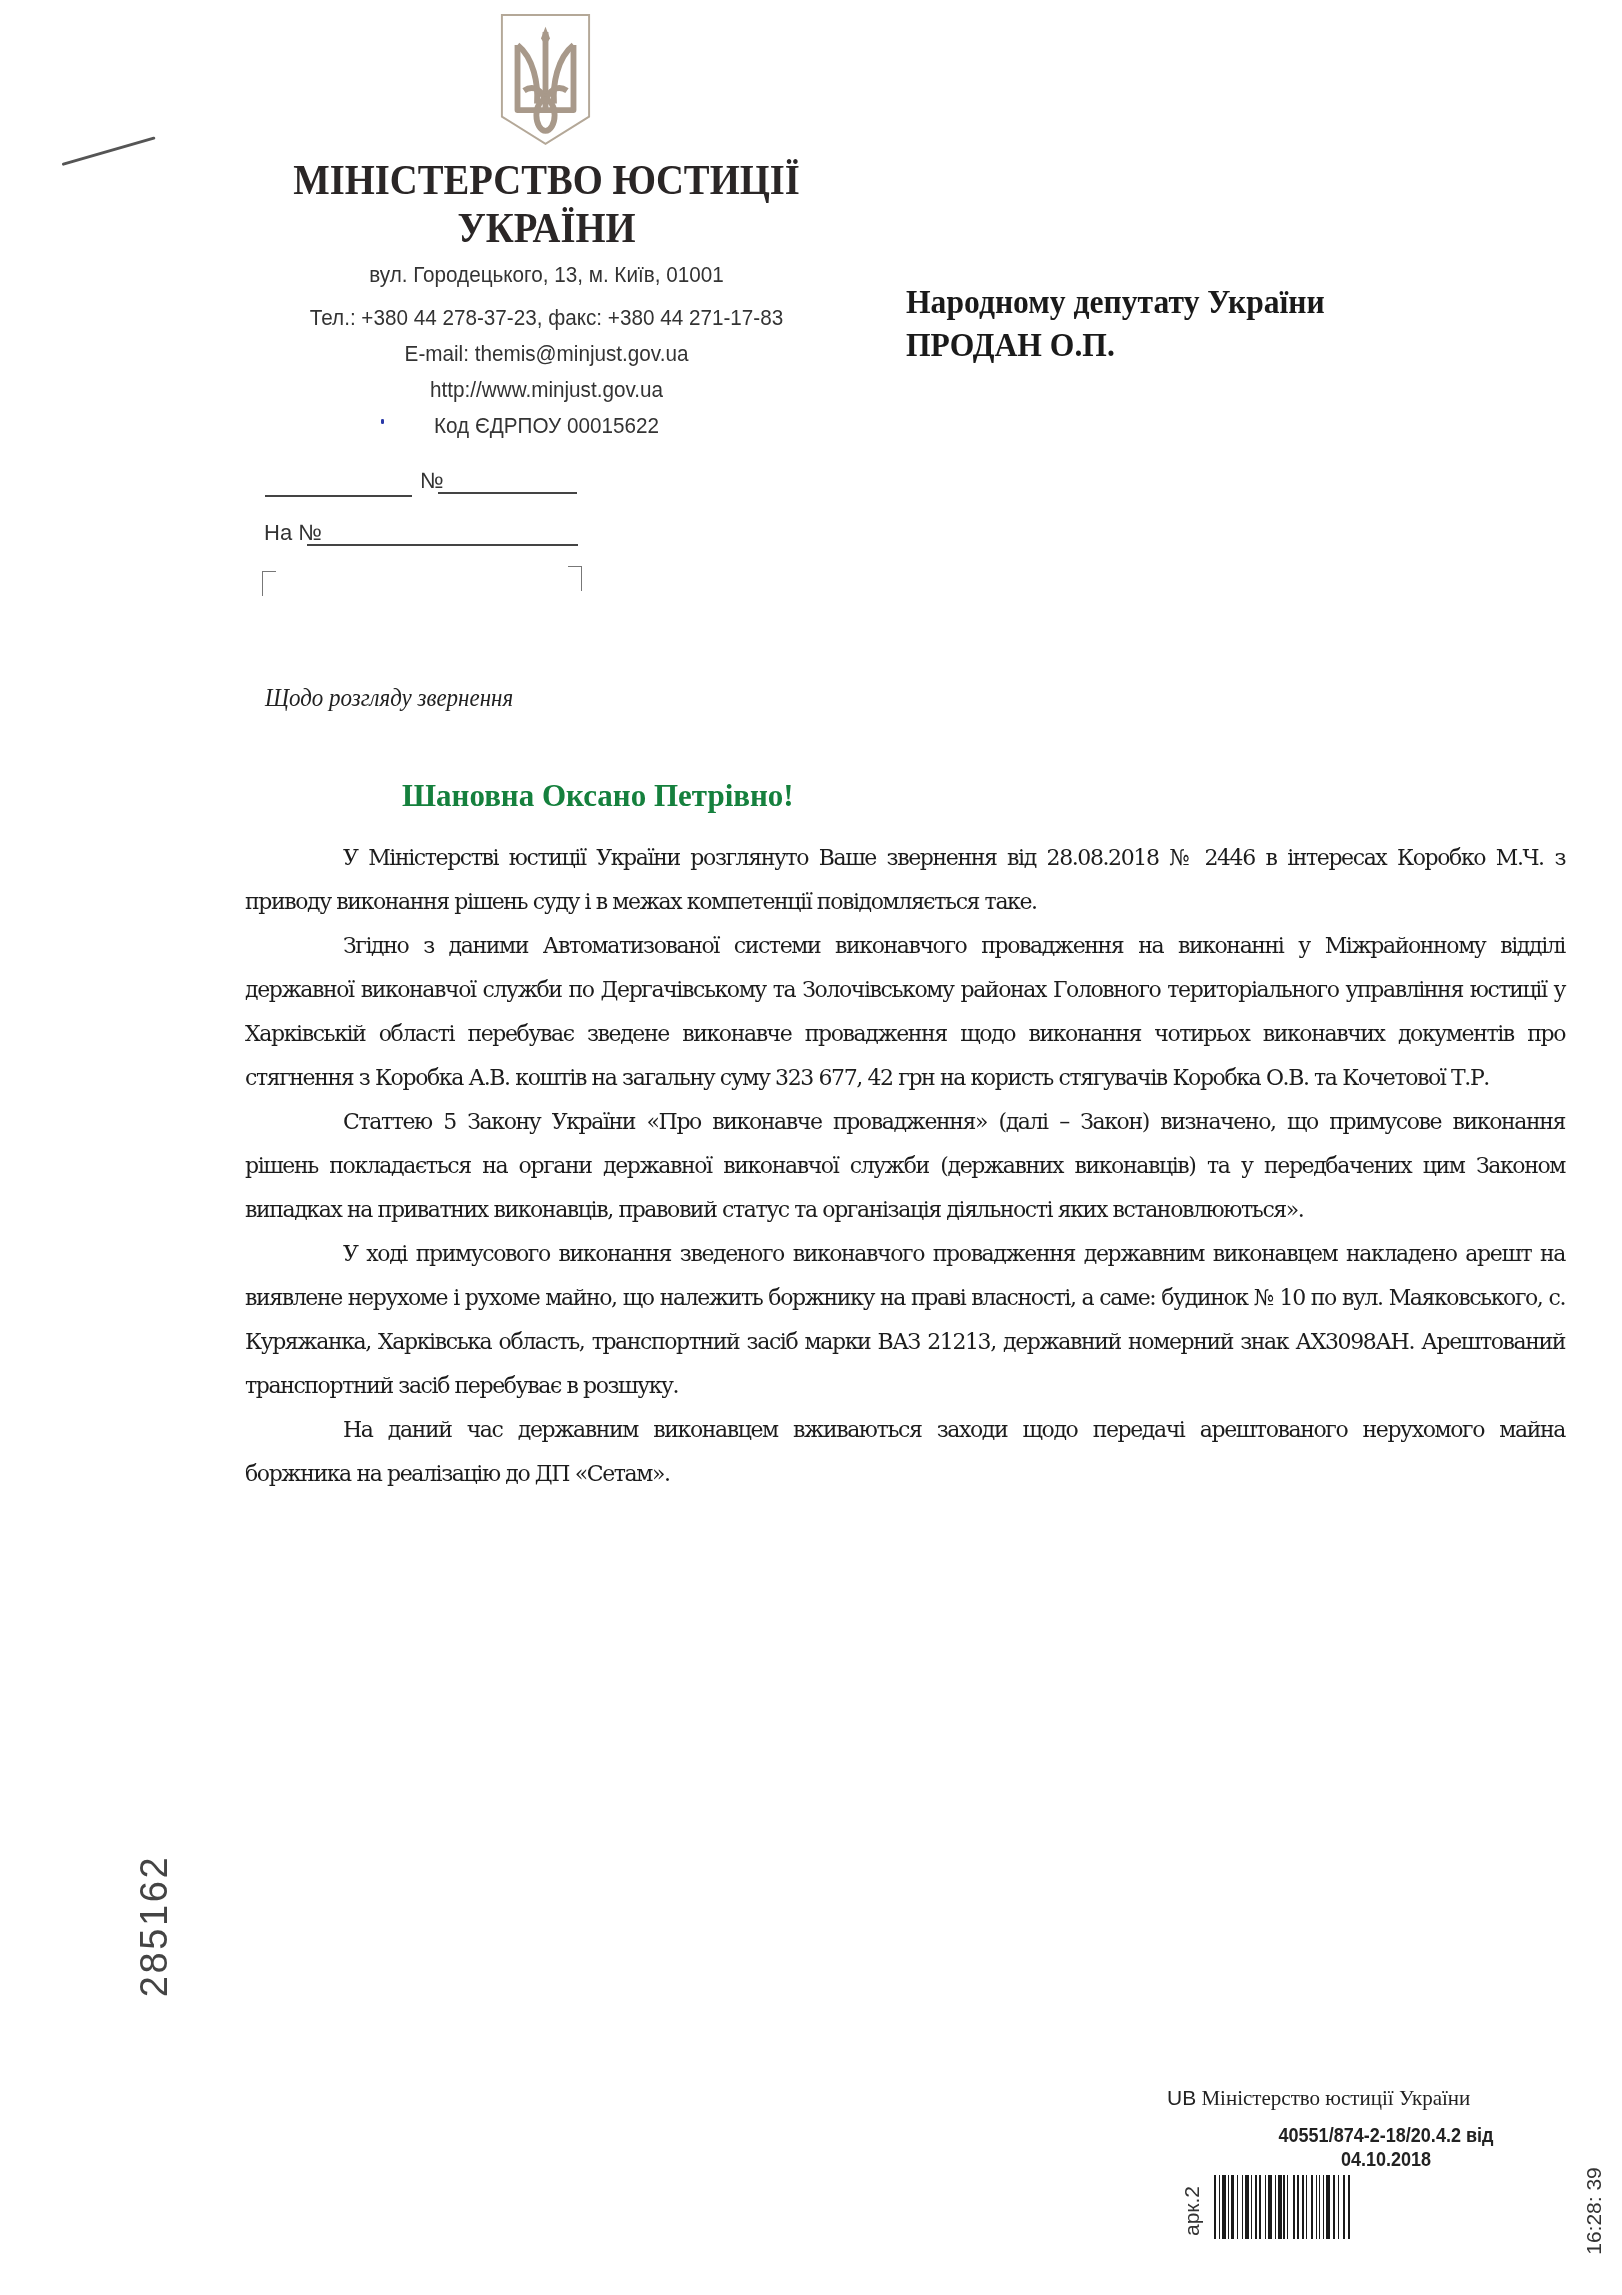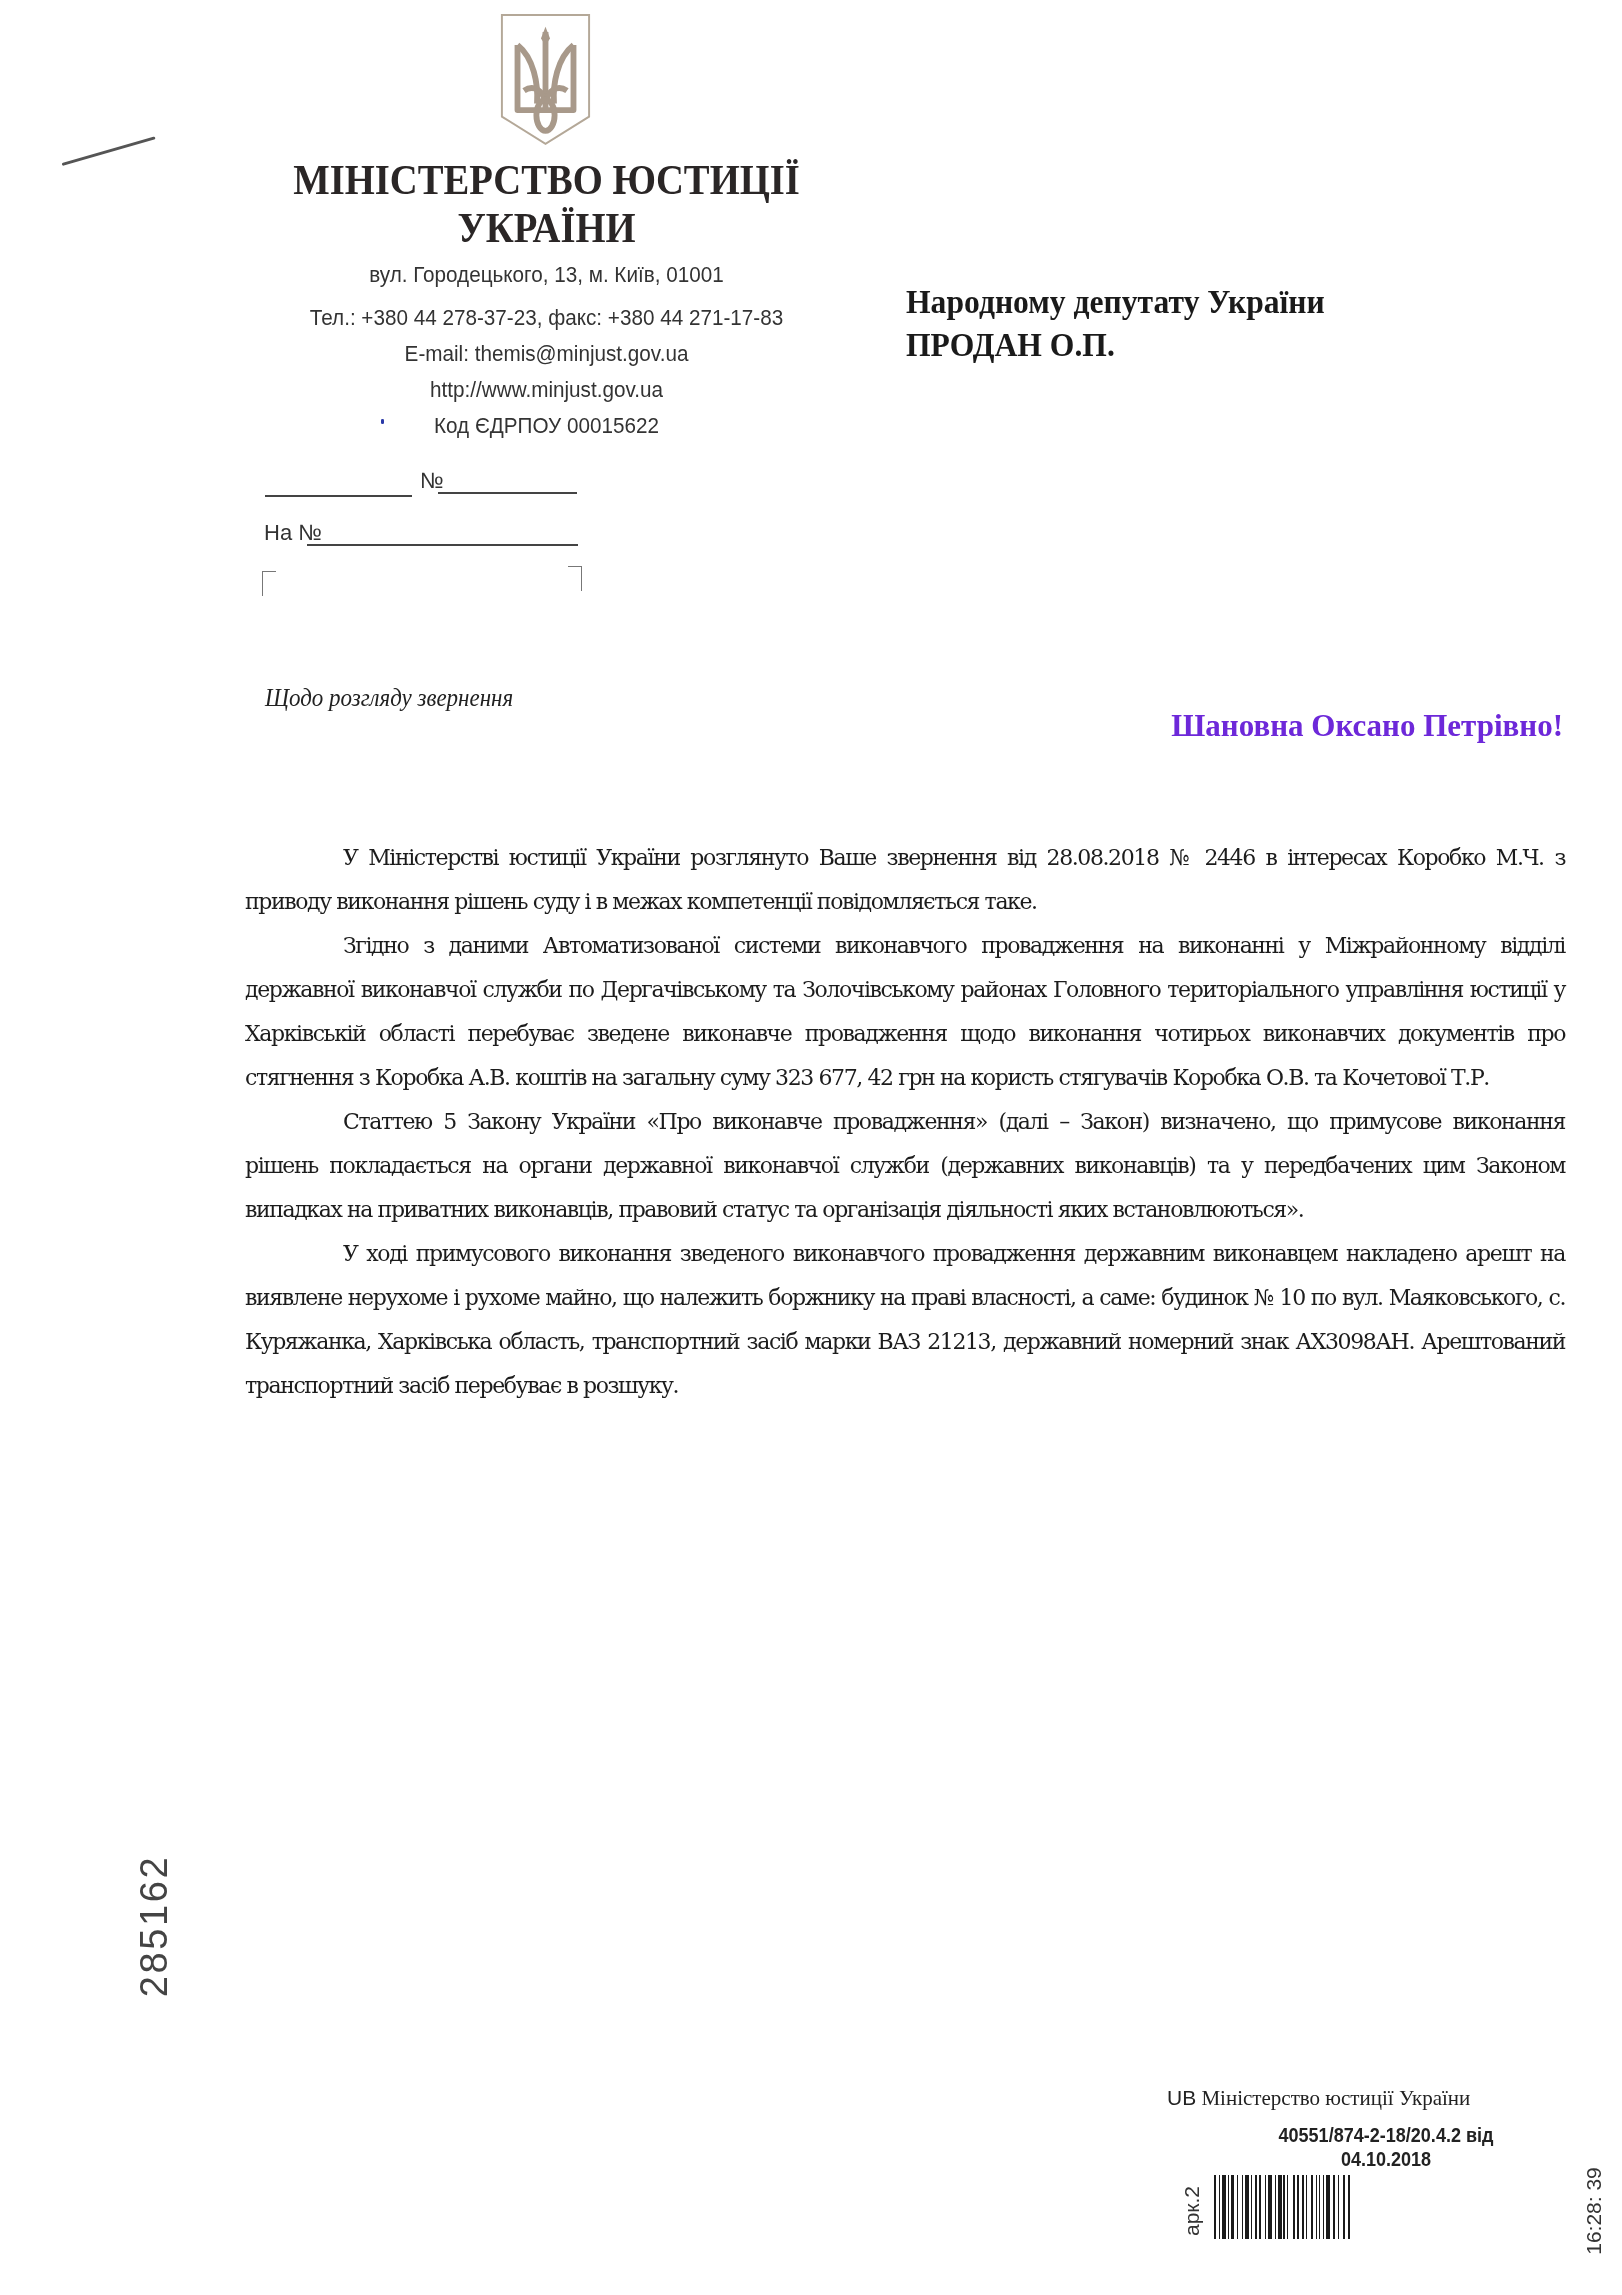--- a/index.html
+++ b/index.html
@@ -19,21 +19,21 @@
   .contact { left: 216px; width: 661px; text-align: center; font-family: "Liberation Sans", sans-serif; font-size: 22px; color: #333; line-height: 26px; transform: scaleX(0.94); transform-origin: center; }
 
   .blank-line { height: 0; border-top: 2px solid #444; }
   .numsign { font-family: "Liberation Sans", sans-serif; font-size: 22px; color: #333; }
   .corner { width: 13px; height: 23.5px; border: 0 solid #777; }
 
   .addressee { left: 906px; top: 280px; font-family: "Liberation Serif", serif; font-weight: bold; font-size: 34px; line-height: 43px; color: #1a1a1a; transform: scaleX(0.93); transform-origin: left; }
 
   .subject { left: 265px; top: 684px; font-family: "Liberation Serif", serif; font-style: italic; font-size: 25px; color: #222; transform: scaleX(0.92); transform-origin: left; }
 
-  .greeting { left: 245px; width: 1318px; top: 708px; text-align: right; font-family: "Liberation Serif", serif; font-weight: bold; font-size: 31px; color: #6d28d9; padding-left: 157px; box-sizing: border-box; }
+  .greeting { left: 245px; width: 1318px; top: 778px; text-align: left; font-family: "Liberation Serif", serif; font-weight: bold; font-size: 31px; color: #15803d; padding-left: 157px; box-sizing: border-box; }
 
   .body-text { left: 245px; top: 836px; width: 1320px; font-family: "DejaVu Serif", serif; font-size: 22px; line-height: 44px; color: #1c1c1c; }
   .body-text p { margin: 0; text-align: justify; text-indent: 98px; letter-spacing: -1.4px; word-spacing: 0px; }
 
   .margin-number { left: 134px; top: 1831px; width: 39px; height: 190px; }
   .margin-number span { position: absolute; left: 50%; top: 50%; transform: translate(-50%, -50%) rotate(-90deg); font-family: "Liberation Sans", sans-serif; font-size: 38px; color: #444; letter-spacing: 2.6px; white-space: nowrap; }
 
   .stamp-org { left: 1167px; top: 2086px; font-family: "Liberation Serif", serif; font-size: 21px; color: #222; white-space: nowrap; }
   .stamp-org .ub { font-family: "Liberation Sans", sans-serif; }
   .stamp-reg { left: 1216px; width: 340px; text-align: center; font-family: "Liberation Sans", sans-serif; font-weight: bold; font-size: 19.6px; color: #222; white-space: nowrap; transform: scaleX(0.92); }
@@ -92,20 +92,21 @@
 
 <div class="abs subject">Щодо розгляду звернення</div>
 
 <div class="abs greeting">Шановна Оксано Петрівно!</div>
 
 <div class="abs body-text">
   <p>У Міністерстві юстиції України розглянуто Ваше звернення від 28.08.2018 № 2446 в інтересах Коробко М.Ч.  з приводу виконання рішень суду і в межах компетенції повідомляється таке.</p>
   <p>Згідно з даними Автоматизованої системи виконавчого провадження на виконанні у Міжрайонному відділі державної виконавчої служби по Дергачівському та Золочівському районах Головного територіального управління юстиції у Харківській області перебуває зведене виконавче провадження щодо виконання чотирьох виконавчих документів про стягнення з Коробка А.В. коштів на загальну суму 323 677, 42 грн на користь стягувачів Коробка О.В. та Кочетової Т.Р.</p>
   <p>Статтею 5 Закону України «Про виконавче провадження» (далі – Закон) визначено, що  примусове виконання рішень покладається на органи державної виконавчої служби (державних виконавців) та у передбачених цим Законом випадках на приватних виконавців, правовий статус та організація діяльності яких встановлюються».</p>
   <p>У ході примусового виконання зведеного виконавчого провадження державним виконавцем накладено арешт на виявлене нерухоме і рухоме майно, що належить боржнику на праві власності, а саме: будинок № 10 по вул. Маяковського, с. Куряжанка, Харківська область, транспортний засіб марки ВАЗ 21213, державний номерний знак АХ3098АН. Арештований транспортний засіб перебуває в розшуку.</p>
+  <p>На даний час державним виконавцем вживаються заходи щодо передачі арештованого нерухомого майна боржника на реалізацію до ДП «Сетам».</p>
 </div>
 
 <div class="abs margin-number">
   <span>285162</span>
 </div>
 
 <div class="abs stamp-org">
   <span class="ub">UB</span>
   <span>Міністерство юстиції України</span>
 </div>

